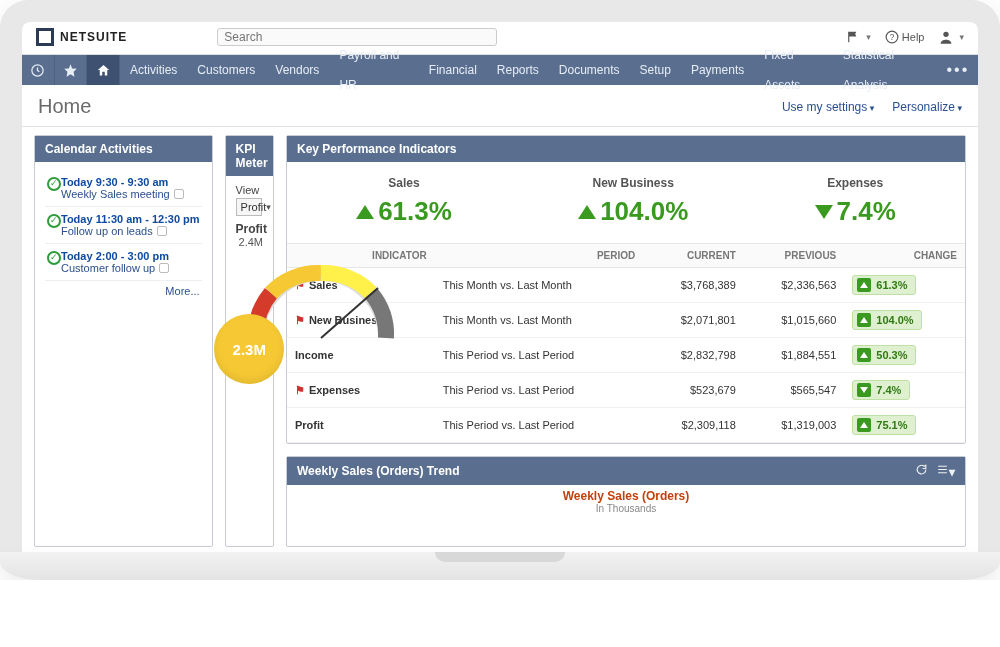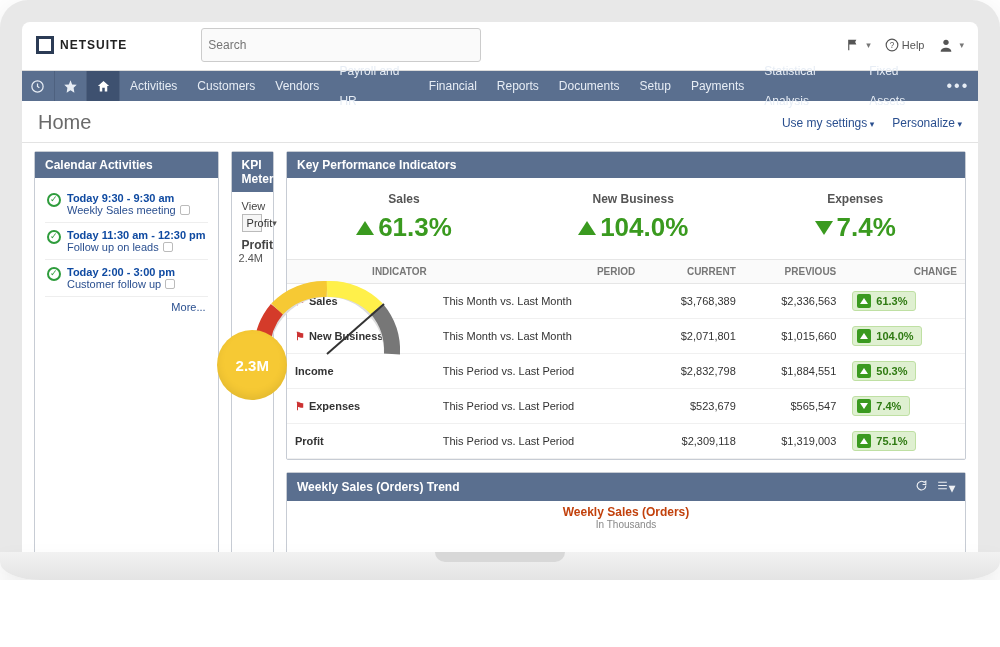--- a/index.html
+++ b/index.html
@@ -32,24 +32,24 @@
     width: 130px; height: 10px; background: #d8d8d8; border-radius: 0 0 10px 10px;
   }
 
   
   .topbar { display:flex; align-items:center; padding: 6px 14px 8px; border-bottom:1px solid #dcdcdc; gap:14px;}
   .logo { display:flex; align-items:center; gap:6px; font-weight:600; letter-spacing:1px; color:#222;}
   .logo-mark { width:18px; height:18px; background:#2b3b55; display:inline-block; position:relative;}
   .logo-mark::after{content:"";position:absolute;left:3px;top:3px;right:3px;bottom:3px;background:#fff;}
   .logo-text strong{font-weight:800;}
   .search {
-    flex: 0 0 280px; margin-left: 60px;
+    flex: 0 0 280px; margin-left: 76px;
     display:flex; align-items:center;
     border:1px solid #ccc; border-radius:3px; background:#fafafa;
-    height:16px; padding:16px 6px;
+    height:16px; padding:8px 6px;
   }
   .search input { border:none; background:transparent; outline:none; font-size:12px; width:100%; }
   .topbar-spacer { flex:1; }
   .topbar-icons { display:flex; align-items:center; gap:14px; color:#555; }
   .topbar-icons .tbicon { display:flex; align-items:center; gap:3px; cursor:pointer; }
   .help { font-size:11px; color:#555;}
   .caret-sm::after{content:"▾"; font-size:9px; color:#777; margin-left:2px;}
 
   
   .nav { background:#5a6f8f; color:#fff; display:flex; align-items:stretch; height:30px;}
@@ -80,21 +80,21 @@
   .portlet { border:1px solid #c7ccd4; border-radius:2px; background:#fff; display:flex; flex-direction:column; min-width:0;}
   .portlet-head {
     background:#5a6f8f; color:#fff; padding:6px 10px; font-size:12px; font-weight:700;
     display:flex; align-items:center; gap:8px;
   }
   .portlet-head .phead-spacer{flex:1;}
   .portlet-head .phead-icon{cursor:pointer; opacity:.9;}
   .portlet-body { padding:8px 10px; }
 
   
-  .cal-item { display:flex; gap:6px; padding:6px 2px; border-bottom:1px solid #eee;}
+  .cal-item { display:flex; padding:6px 2px; border-bottom:1px solid #eee;}
   .cal-item:last-of-type{border-bottom:none;}
   .cal-check { width:14px;height:14px;border-radius:50%;border:2px solid #2e9c3c; position:relative; flex:0 0 14px; margin-top:1px;}
   .cal-check::after{content:"✓"; color:#2e9c3c; font-size:9px; position:absolute; left:1px; top:-1px;}
   .cal-time { color:#0f4aa1; font-weight:700; font-size:11px;}
   .cal-desc { color:#2a4f8f; font-size:11px; display:flex; align-items:center; gap:4px;}
   .cal-bubble{width:10px;height:10px;border:1px solid #bbb;border-radius:2px;}
   .more-link { text-align:right; color:#2a4f8f; font-size:11px; cursor:pointer; padding:4px 2px 0;}
 
   
   .kv-label { font-size:11px; color:#444; margin-bottom:2px;}
@@ -208,22 +208,22 @@
         <div class="nav-items" id="nav-items">
             <a>Activities</a>
             <a>Customers</a>
             <a>Vendors</a>
             <a>Payroll and HR</a>
             <a>Financial</a>
             <a>Reports</a>
             <a>Documents</a>
             <a>Setup</a>
             <a>Payments</a>
+            <a>Fixed Assets</a>
             <a>Statistical Analysis</a>
-            <a>Fixed Assets</a>
           </div>
         <div class="nav-more">•••</div>
       </div>
 
       <div class="page-head">
         <div class="page-title">Home</div>
         <div class="page-head-actions">
           <span class="linkish">Use my settings</span>
           <span class="linkish">Personalize</span>
         </div>

